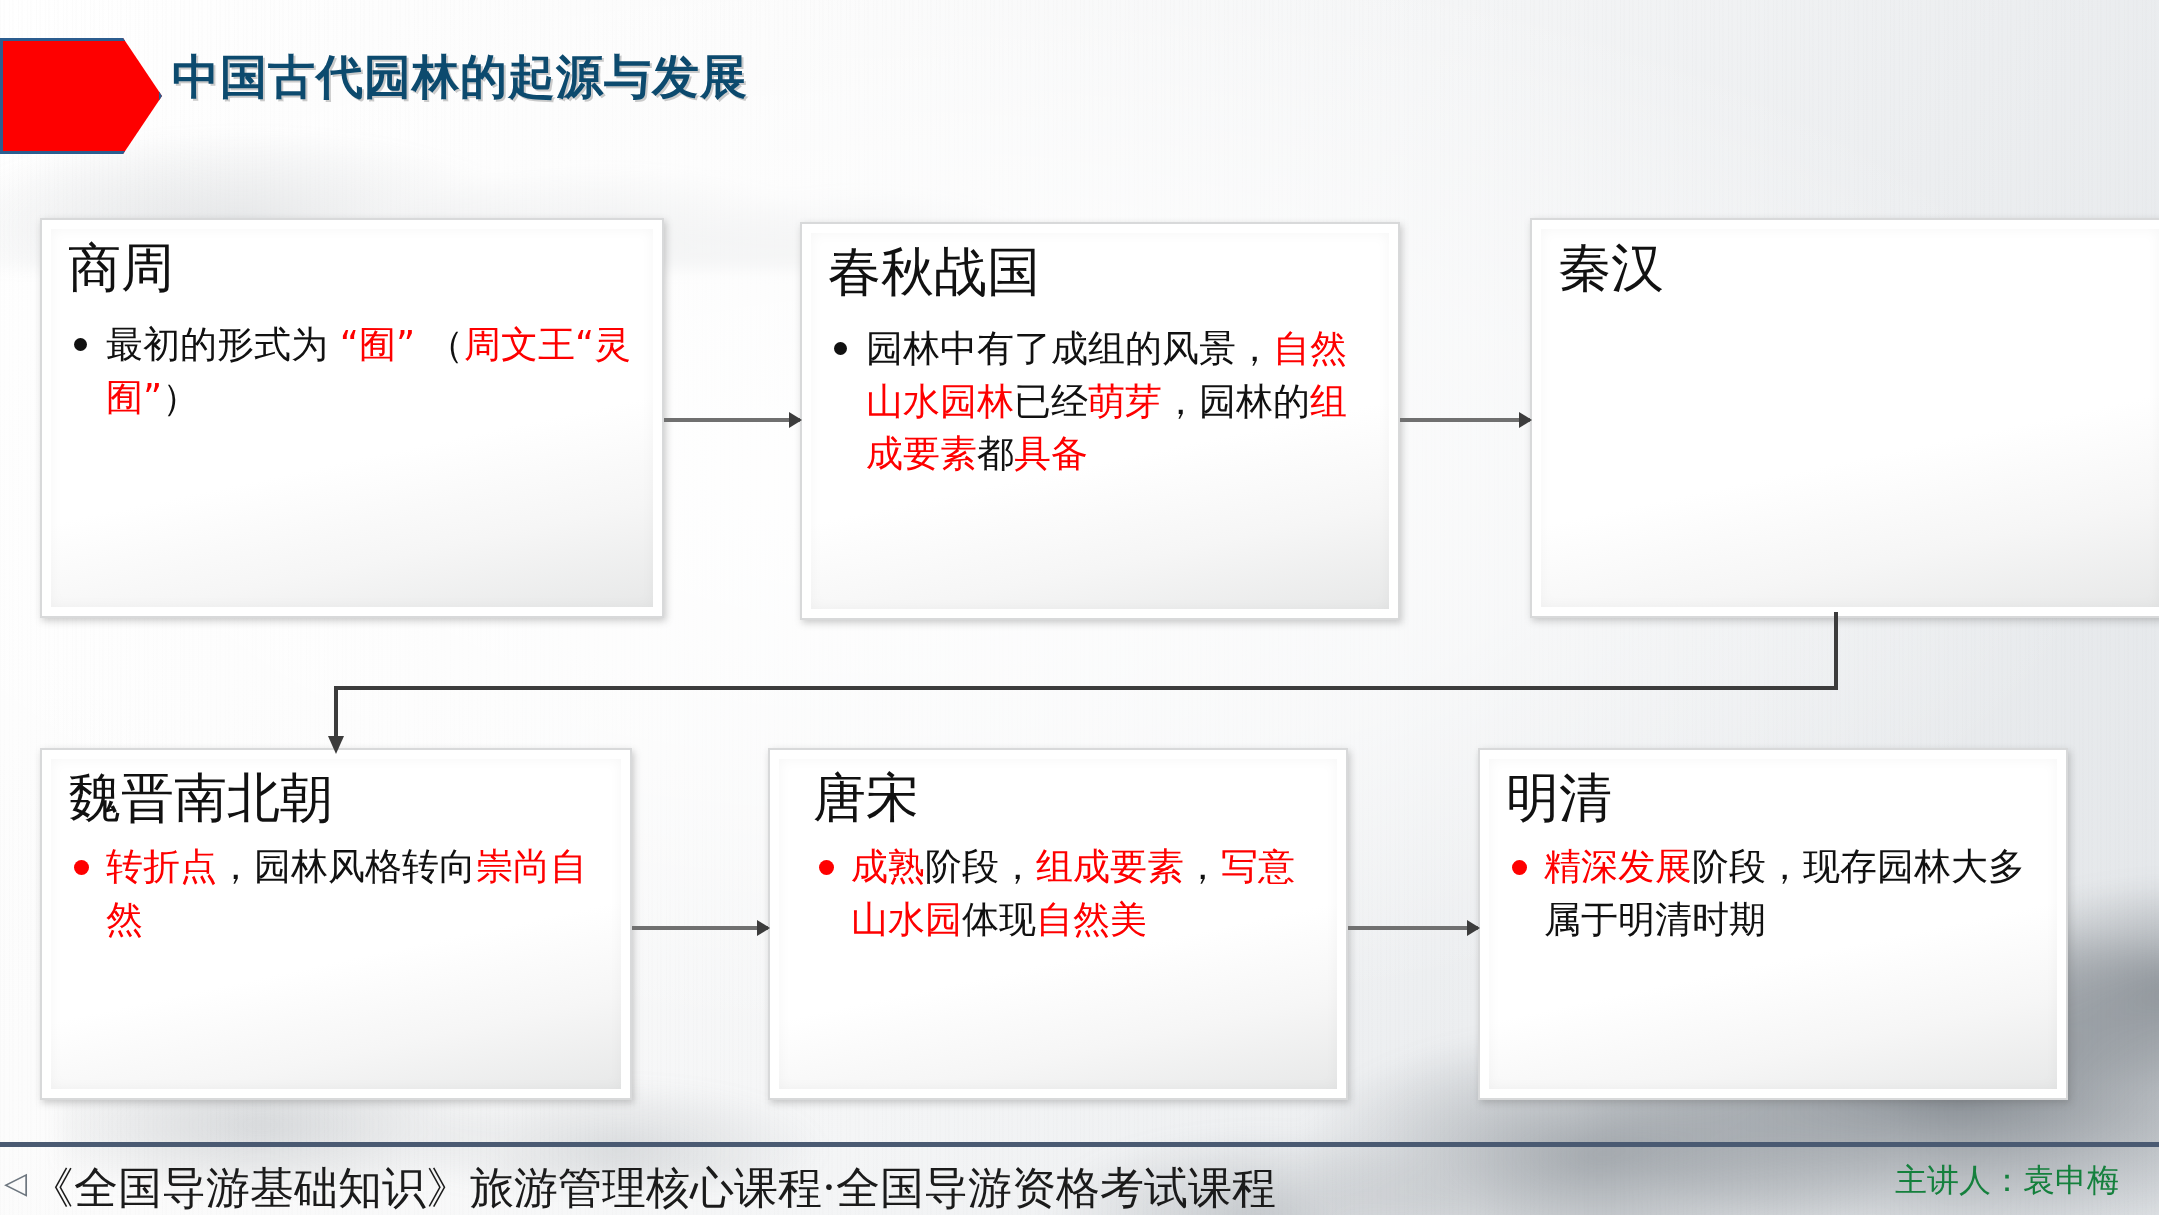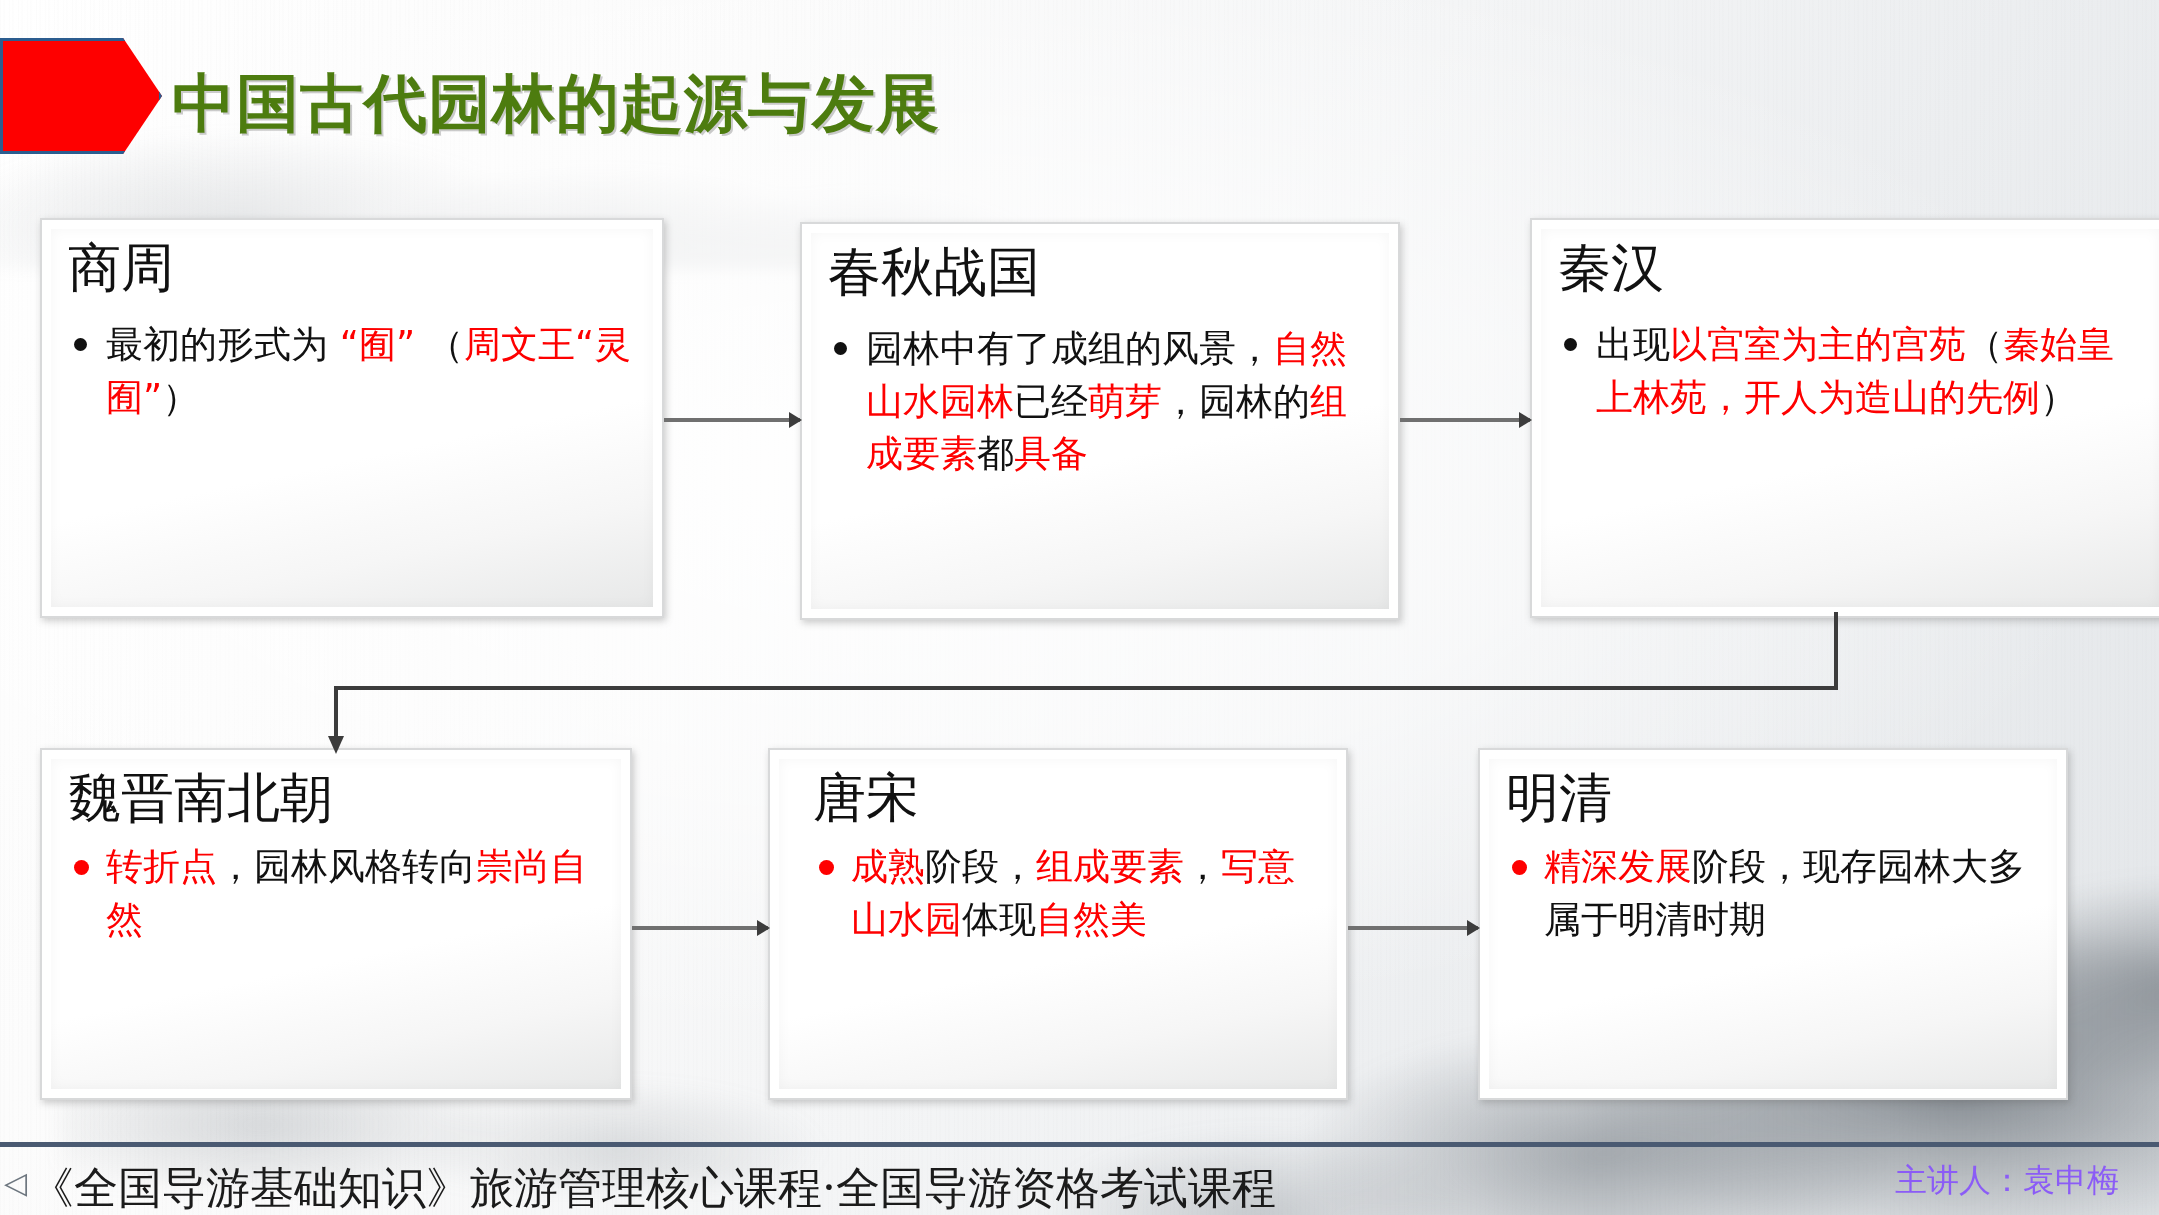--- a/index.html
+++ b/index.html
@@ -67,22 +67,22 @@
     position: absolute; left: 0; top: 26px; width: 1250px; height: 130px;
   }
   #title-pentagon {
     position: absolute; left: 0; top: 12px;
     width: 162px; height: 116px;
     background: #fe0000;
     border: 3px solid #2c5d8f;
     clip-path: polygon(0 0, 76% 0, 100% 50%, 76% 100%, 0 100%);
   }
   #title-text {
-    position: absolute; left: 172px; top: 35px;
-    font-size: 63px; font-weight: bold; color: #4d7c0f;
+    position: absolute; left: 172px; top: 20px;
+    font-size: 47px; font-weight: bold; color: #0c4a6e;
     letter-spacing: 1px;
     white-space: nowrap;
     text-shadow: 2px 2px 0 rgba(160,160,160,0.55);
     font-family: "DejaVu Sans", "Liberation Sans", sans-serif;
   }
 
   
   .node {
     position: absolute;
     background: linear-gradient(168deg, #ffffff 0%, #ffffff 58%, #f6f6f6 78%, #e6e7e7 100%);
@@ -155,21 +155,21 @@
     position: absolute; left: 30px; top: 12px;
     font-size: 44px; color: #1b1b1b; white-space: nowrap;
     font-family: "DejaVu Serif", "Liberation Serif", serif;
   }
   #footer-left-mark {
     position: absolute; left: 4px; top: 18px;
     font-size: 30px; color: #6d767f;
   }
   #footer-right {
     position: absolute; right: 40px; top: 12px;
-    font-size: 32px; color: #8b5cf6; white-space: nowrap;
+    font-size: 32px; color: #15803d; white-space: nowrap;
     font-family: Liberation Sans, sans-serif;
   }
 </style>
 </head>
 <body>
 
 <div id="bg-base"></div>
 <div id="bg-streaks"></div>
 <div id="bg-mtn-top"></div>
 <div id="bg-mtn-mid"></div>
@@ -192,24 +192,20 @@
 <div class="node" id="node-2">
   <div class="node-title">春秋战国</div>
   <div class="node-body">
     <span class="bullet"></span>
     <span class="runs"><span>园林中有了成组的风景，</span><span class="red">自然山水园林</span><span>已经</span><span class="red">萌芽</span><span>，园林的</span><span class="red">组成要素</span><span>都</span><span class="red">具备</span></span>
   </div>
 </div>
 
 <div class="node" id="node-3">
   <div class="node-title">秦汉</div>
-  <div class="node-body">
-    <span class="bullet"></span>
-    <span class="runs"><span>出现</span><span class="red">以宫室为主的宫苑</span><span>（</span><span class="red">秦始皇上林苑，开人为造山的先例</span><span>）</span></span>
-  </div>
 </div>
 
 <div class="node" id="node-4">
   <div class="node-title">魏晋南北朝</div>
   <div class="node-body">
     <span class="bullet red"></span>
     <span class="runs"><span class="red">转折点</span><span>，园林风格转向</span><span class="red">崇尚自然</span></span>
   </div>
 </div>
 

